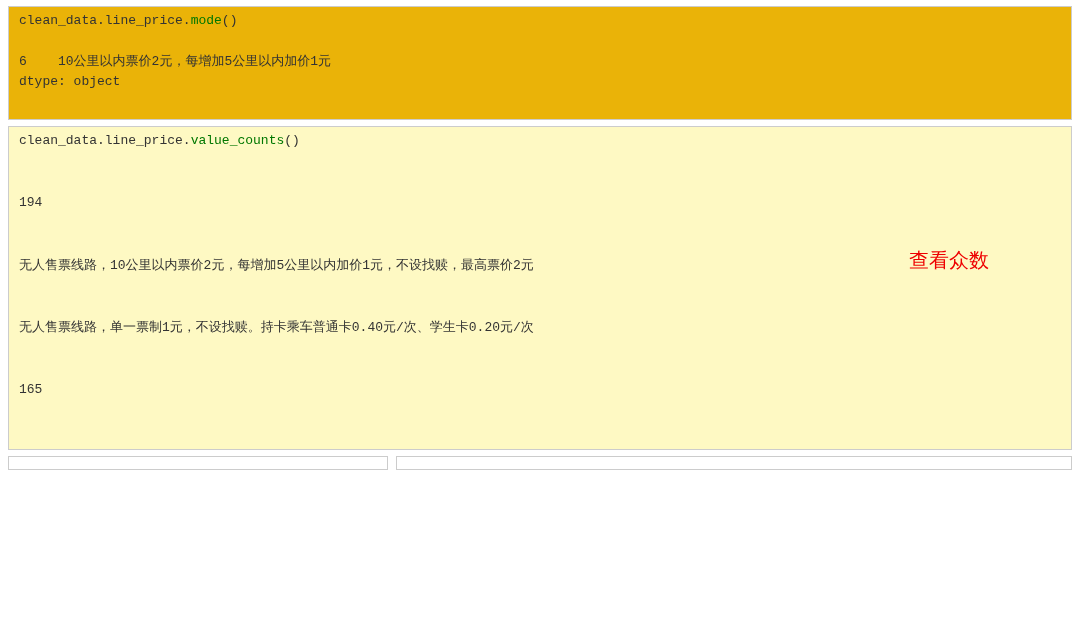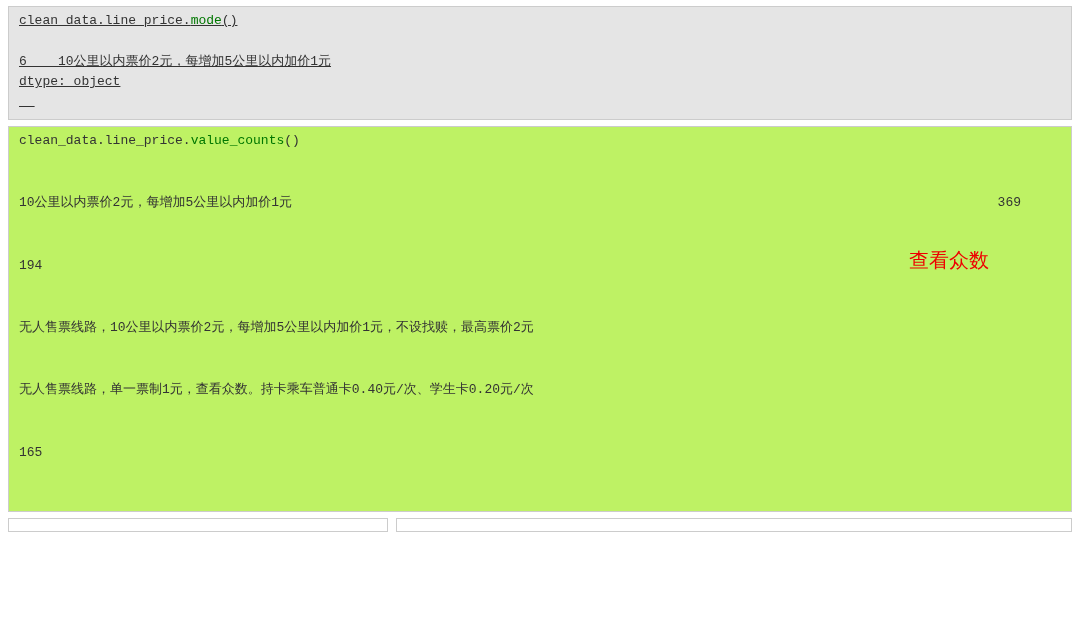--- a/index.html
+++ b/index.html
@@ -10,22 +10,21 @@
       color: #333;
       width: 1080px;
       min-height: 644px;
       overflow: hidden;
     }
 
     .section {
       border: 1px solid #ccc;
       margin: 6px 8px;
       padding: 6px 10px;
-      background: #e5e5e5;
-      text-decoration: underline;
+      background: #eab308;
     }
 
     .code-header {
       color: #333;
       margin-bottom: 4px;
     }
 
     .output-block {
       color: #333;
       line-height: 1.55;
@@ -67,21 +66,21 @@
     .annotation-view {
       right: 72px;
       top: 95px;
     }
 
     
     .top-section-wide {
       border: 1px solid #ccc;
       margin: 6px 8px;
       padding: 6px 10px;
-      background: #bef264;
+      background: #fef9c3;
       position: relative;
     }
   </style>
 </head>
 <body>
 
 <div class="section">
   <div class="code-header">
     <span>clean_data.line_price.<span style="color:#007700;">mode</span>()</span>
   </div>
@@ -90,24 +89,23 @@
 <span class="dtype">dtype: object</span>
   </div>
 </div>
 
 <div class="top-section-wide">
   <div class="code-header">
     <span>clean_data.line_price.<span style="color:#007700;">value_counts</span>()</span>
   </div>
   <div style="position:relative;">
     <div class="output-block" style="line-height:1.6">
-      <div style="display:flex;justify-content:space-between;"><span>10公里以内票价2元，每增加5公里以内加价1元</span><span style="padding-right:40px;">369</span></div>
       <div>194</div>
       <div>无人售票线路，10公里以内票价2元，每增加5公里以内加价1元，不设找赎，最高票价2元</div>
-      <div>无人售票线路，单一票制1元，查看众数。持卡乘车普通卡0.40元/次、学生卡0.20元/次</div>
+      <div>无人售票线路，单一票制1元，不设找赎。持卡乘车普通卡0.40元/次、学生卡0.20元/次</div>
       <div>165</div>
     </div>
     <div class="annotation-red annotation-view">查看众数</div>
   </div>
 </div>
 
 <div class="bottom-area">
 
   <div class="left-panel">
     

